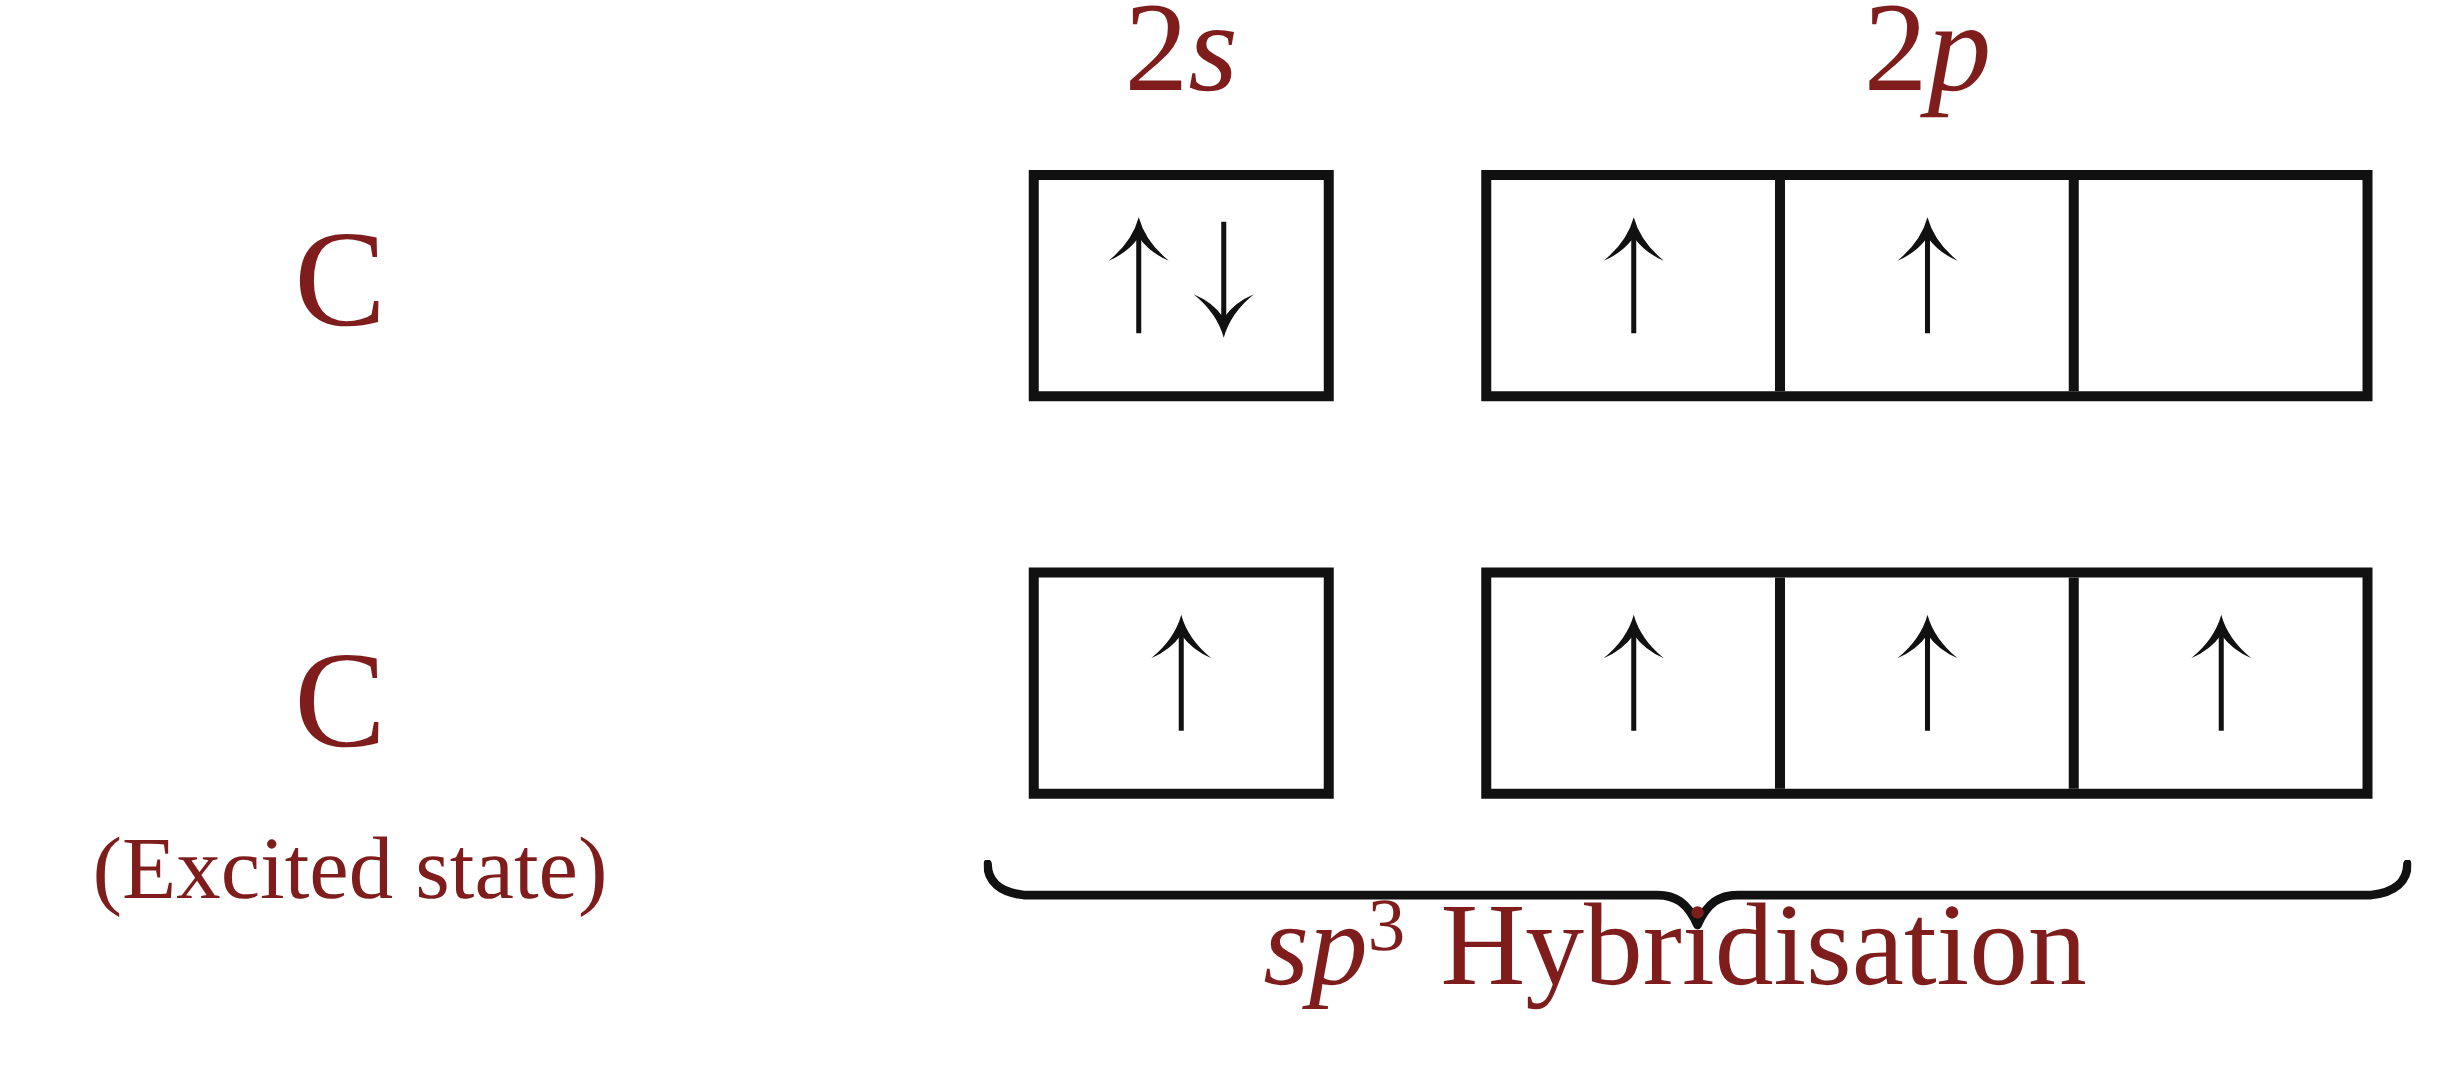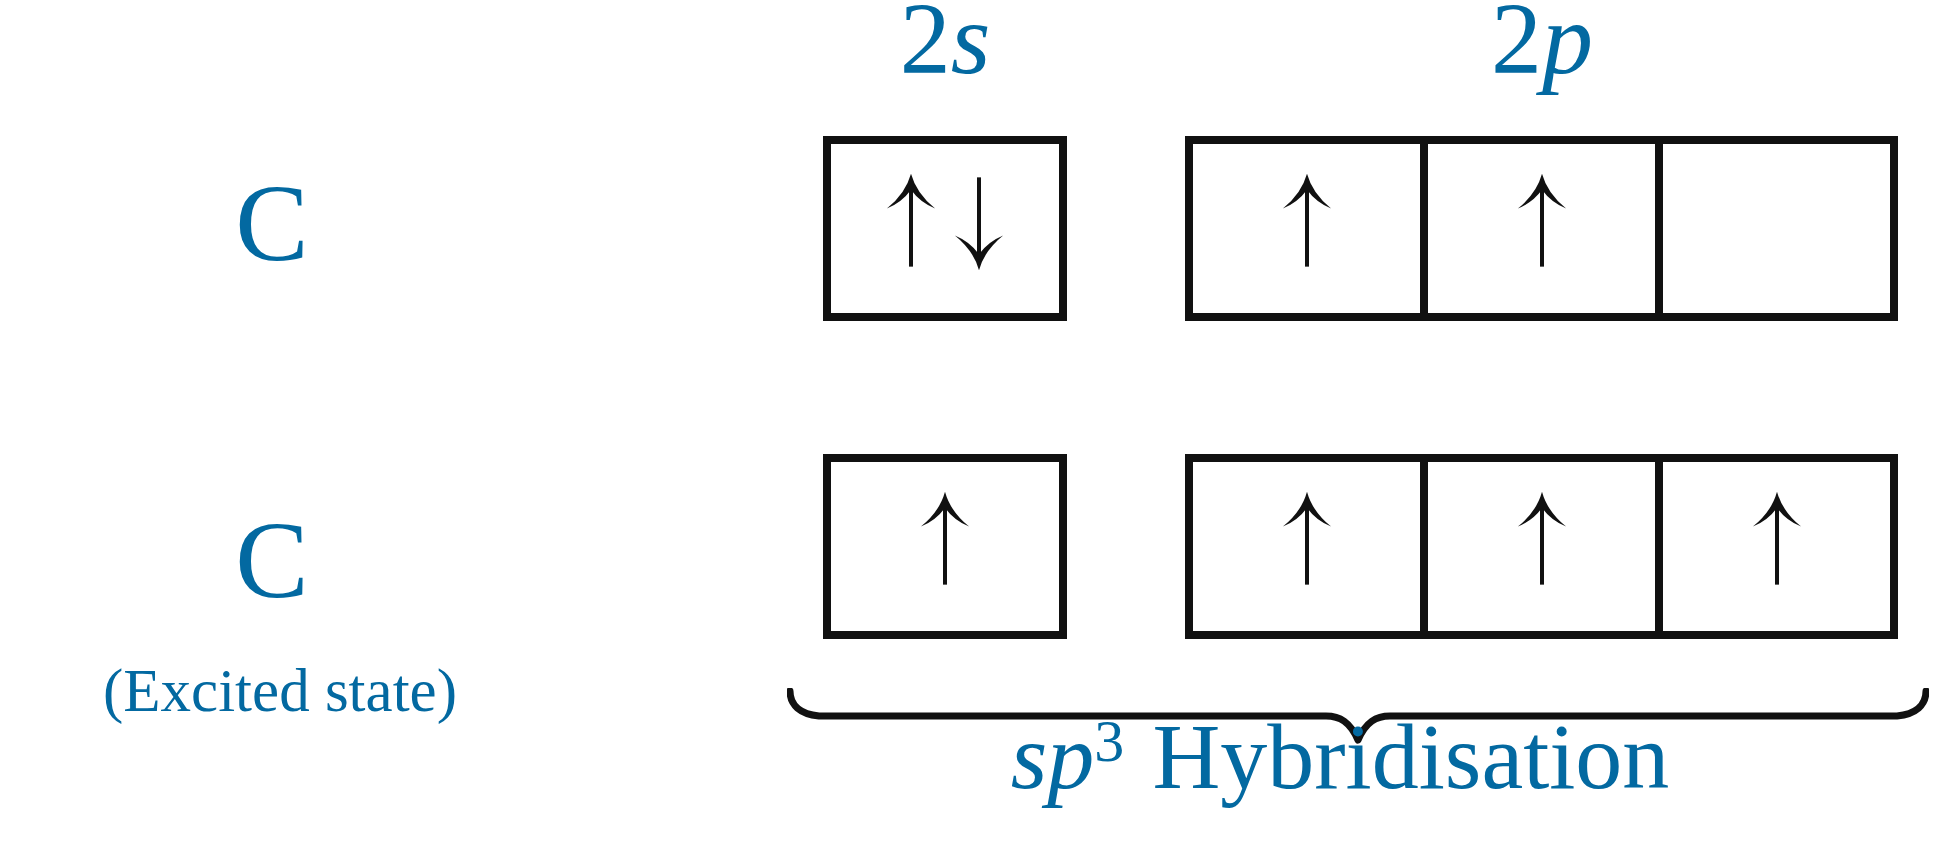--- a/index.html
+++ b/index.html
@@ -1,21 +1,21 @@
 <!DOCTYPE html>
 <html><head>
 <meta charset="utf-8">
 <style>
   html,body{margin:0;padding:0;background:#ffffff;}
   .canvas{
     position:relative;
     width:1954px;
     height:865px;
     background:#ffffff;
-    color:#0369a1;
+    color:#7f1d1d;
     font-family:"Liberation Serif","DejaVu Serif",serif;
     overflow:hidden;
   }
   .abs{position:absolute;}
   .orb-header{
     font-size:102px;
     line-height:1;
     text-align:center;
     white-space:nowrap;
   }
@@ -47,21 +47,21 @@
     align-items:center;
     justify-content:center;
     gap:10px;
     padding-bottom:14px;
     border-right:8px solid #111111;
   }
   .ogroup .cell:last-child{border-right:none;}
   .e-arrow{width:58px;height:100px;display:block;}
   .e-arrow.down{transform:rotate(180deg);}
   .note-label{
-    font-size:61px;
+    font-size:71px;
     line-height:1;
     text-align:center;
     white-space:nowrap;
   }
   .sp3-label{
     font-size:94px;
     line-height:1;
     text-align:center;
     white-space:nowrap;
   }

